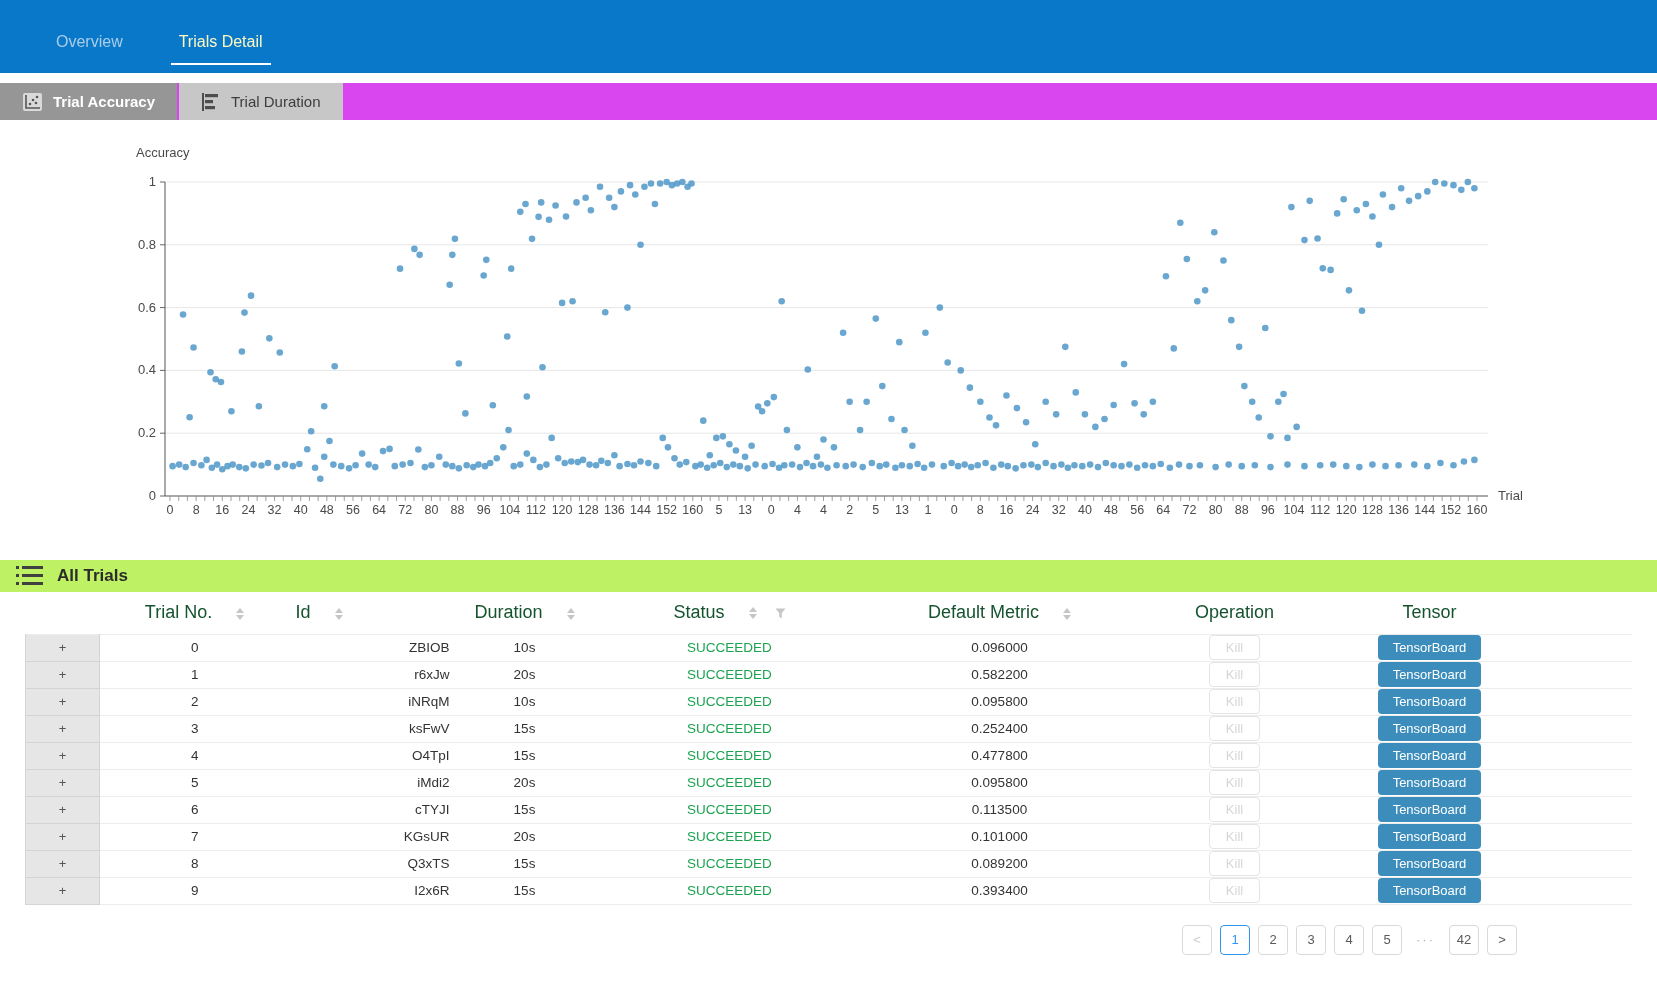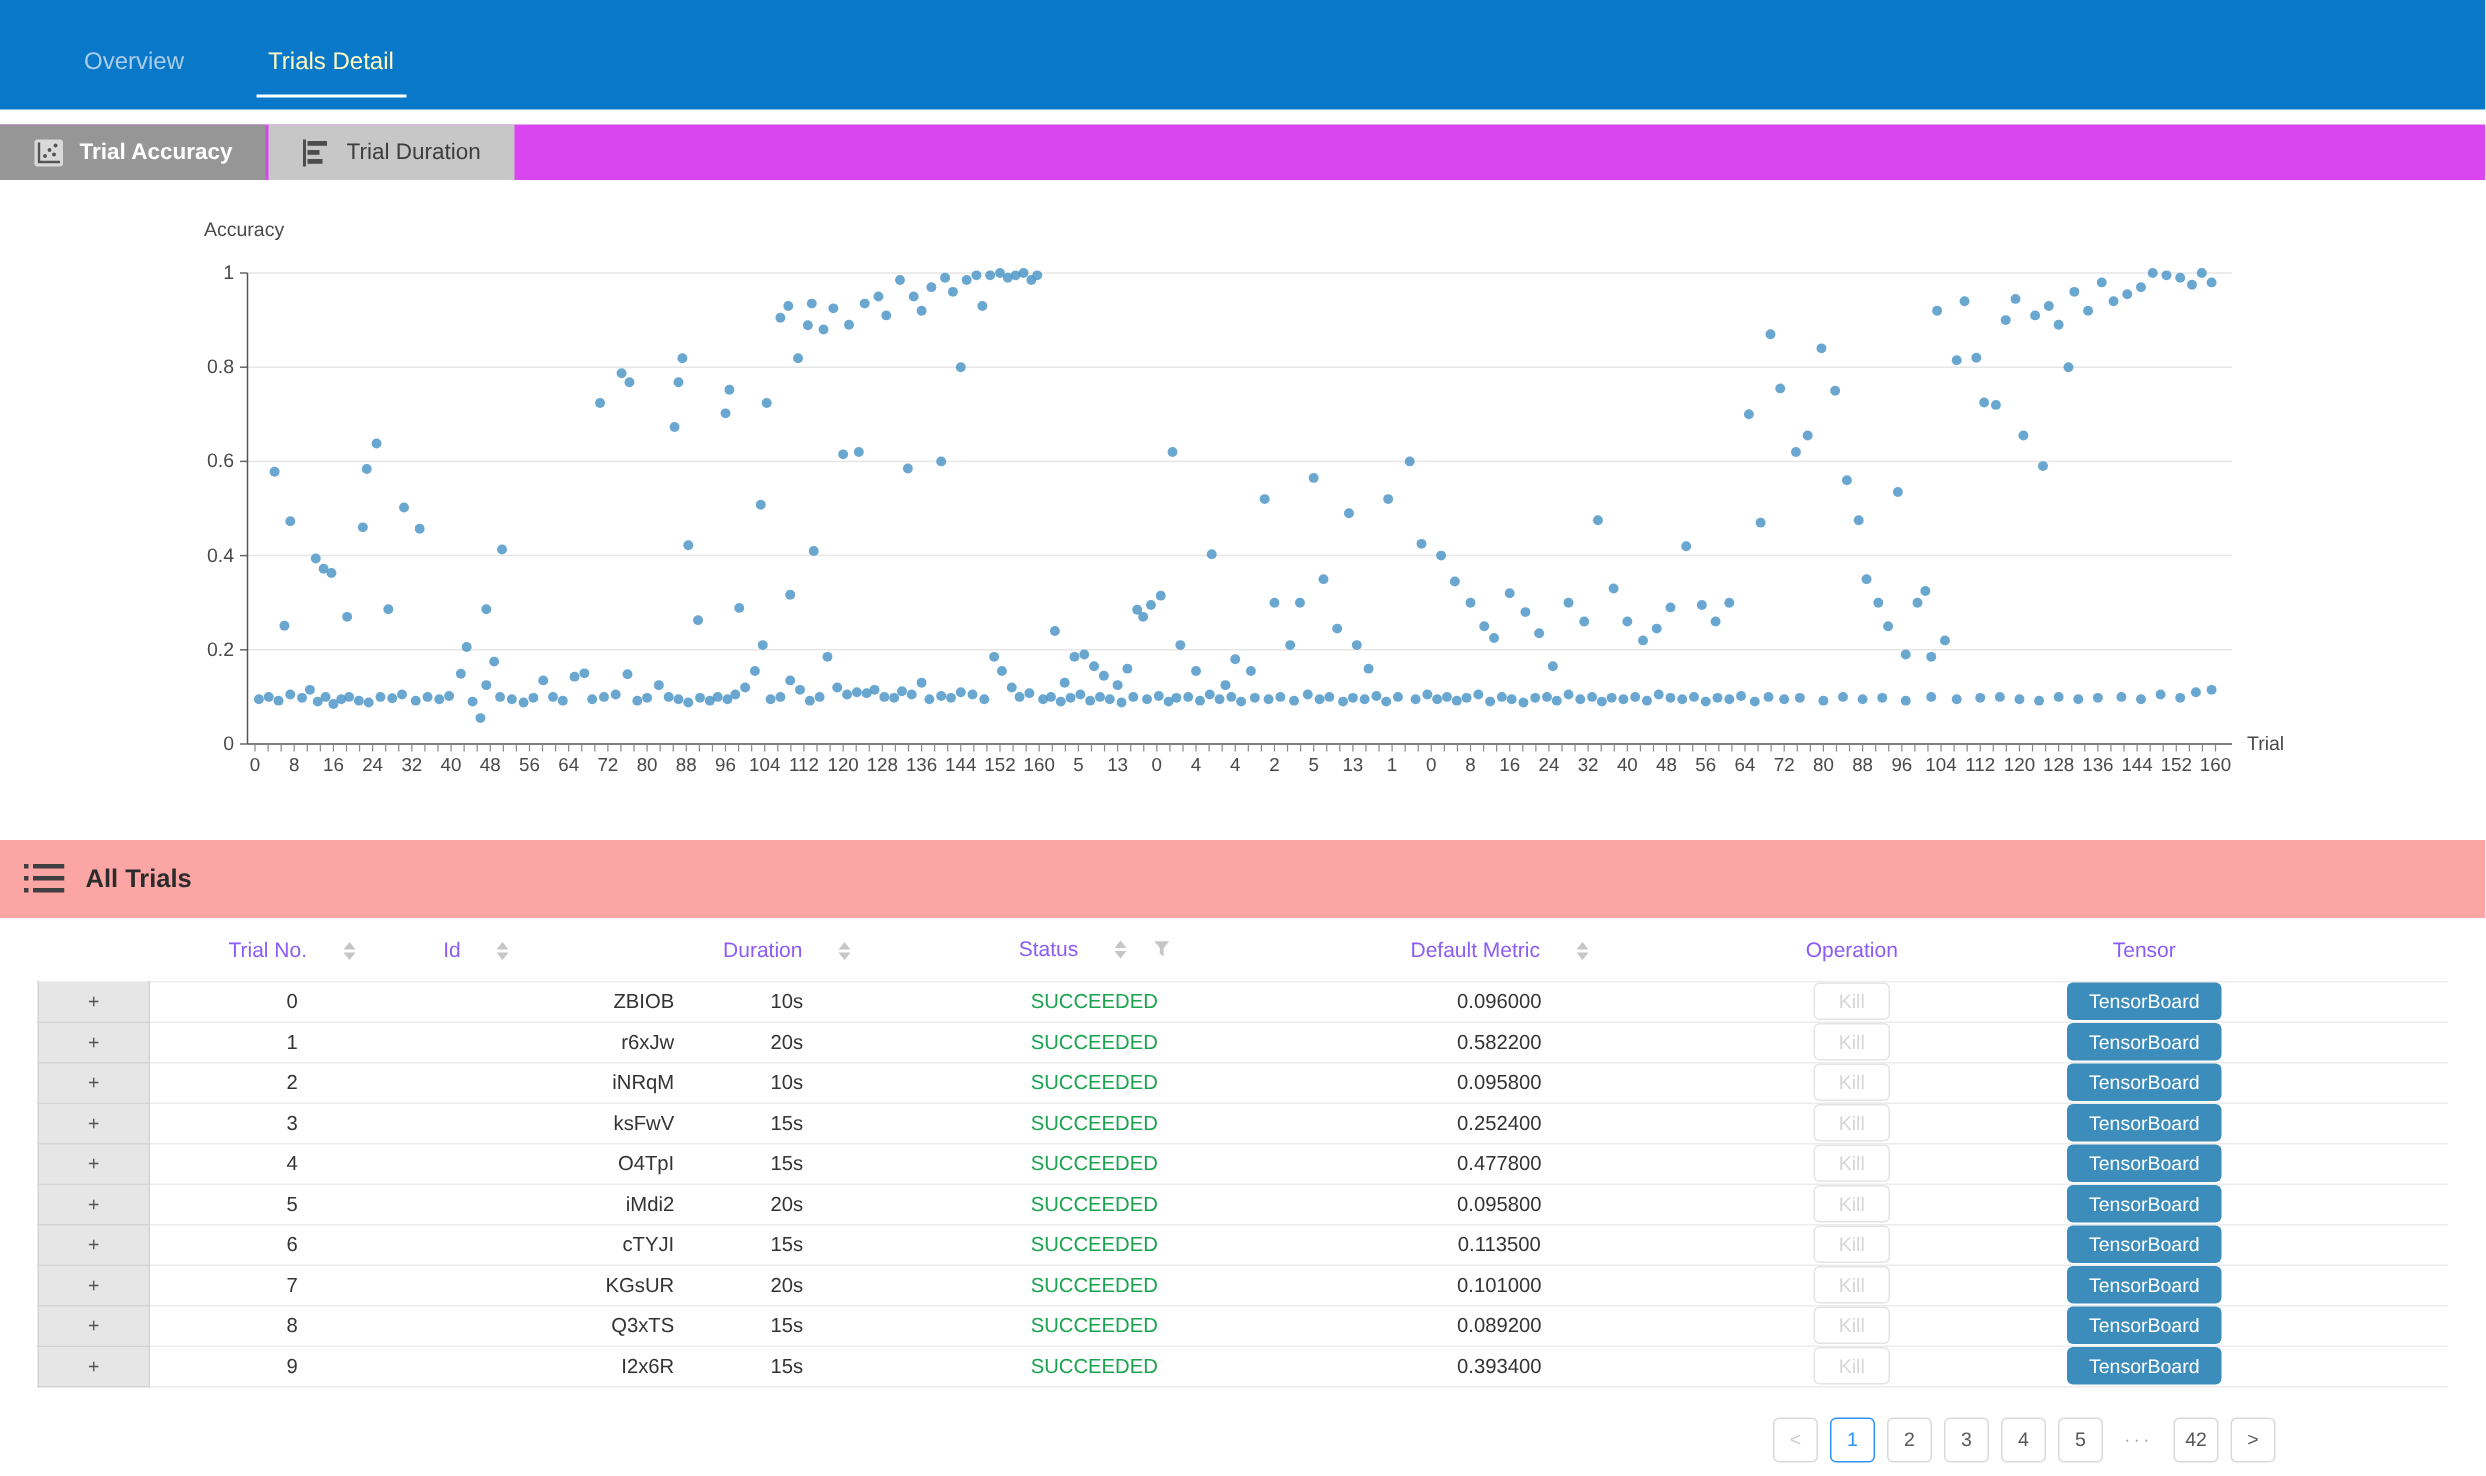--- a/index.html
+++ b/index.html
@@ -18,25 +18,25 @@
   .nav-tab.active { color:#fef9c3; border-bottom:2px solid #fff; padding-bottom:12px; margin-bottom:8px; }
   
   .toolbar { margin-top:10px; height:37px; background:#d946ef; display:flex; }
   .tool-tab { display:flex; align-items:center; gap:10px; padding:0 22px; background:#c7c7c7;
               margin-right:2px; font-size:15px; color:#3d3d3d; cursor:pointer; }
   .tool-tab.active { background:#969696; color:#fff; font-weight:bold; }
   .tool-tab svg { display:block; }
   
   #chart-svg { display:block; }
   
-  .section-bar { margin-top:30px; height:52px; background:#fca5a5; display:flex; align-items:center; padding-left:16px; gap:14px; }
+  .section-bar { margin-top:30px; height:32px; background:#bef264; display:flex; align-items:center; padding-left:16px; gap:14px; }
   .section-title { font-size:17px; font-weight:bold; color:#2b2b2b; }
   
   table { width:1607px; margin:0 25px; border-collapse:collapse; table-layout:fixed; }
-  thead th { height:42px; font-weight:normal; color:#8b5cf6; font-size:14px; text-align:center; }
+  thead th { height:42px; font-weight:normal; color:#14532d; font-size:18px; text-align:center; }
   thead th.id-col { text-align:left; padding-left:6px; }
   tbody td { height:27px; font-size:13.5px; color:#333; border-bottom:1px solid #ececec; text-align:center; padding:0; }
   tbody tr:first-child td { border-top:1px solid #ececec; }
   td.id-cell { text-align:right; padding-left:6px; }
   td.expander { background:#e6e6e6; border:1px solid #d4d4d4; color:#555; font-size:13px; cursor:pointer; }
   td.status-cell { color:#1ca350; }
   .kill-btn { background:#fff; border:1px solid #e4e4e4; border-radius:4px; color:#d6d6d6;
               font-size:13px; padding:4px 16px; font-family:inherit; }
   .tb-btn { background:#3c8dbc; border:none; border-radius:4px; color:#fff;
             font-size:13px; padding:5px 15px; font-family:inherit; cursor:pointer; }

